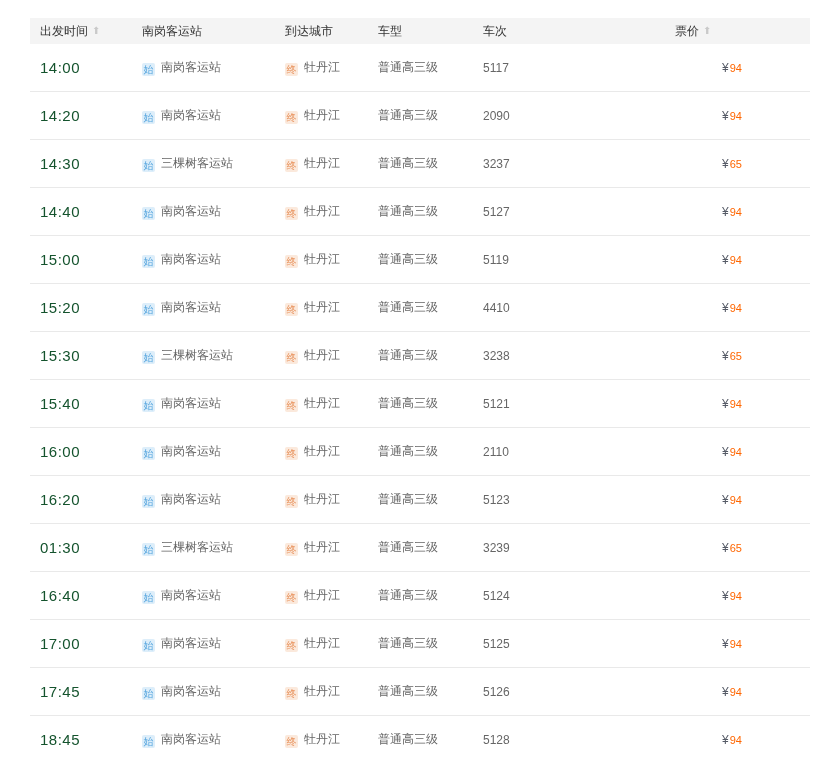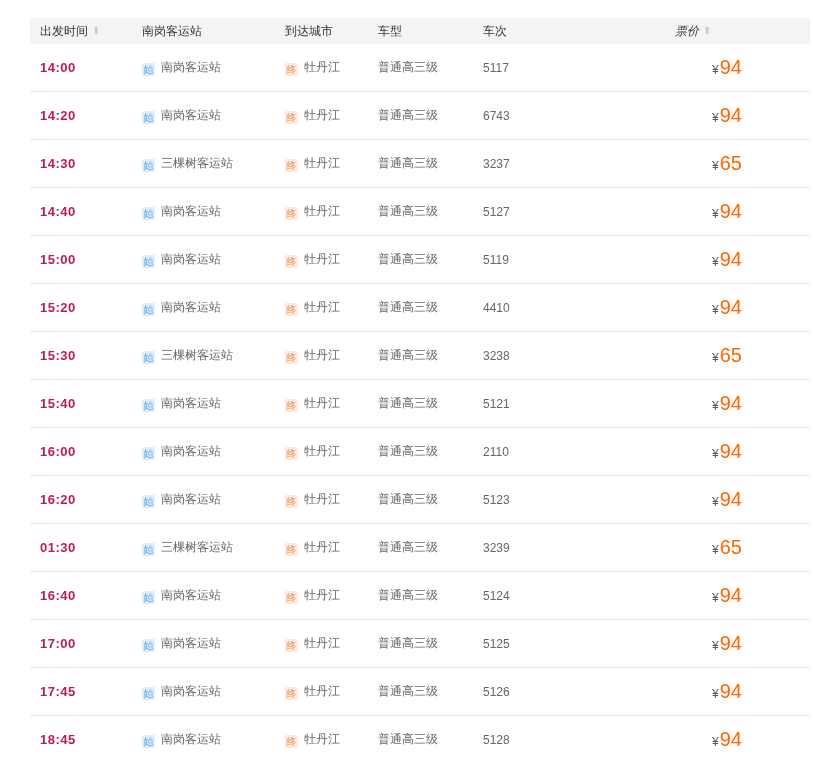--- a/index.html
+++ b/index.html
@@ -26,42 +26,42 @@
   .thead {
     background: #f4f4f4;
     height: 26px;
     font-size: 12px;
     color: #333333;
   }
   .th {
     white-space: nowrap;
   }
   .th.c-time { padding-left: 10px; }
-  .th.c-price { padding-left: 30px; font-style: italic; }
+  .th.c-price { padding-left: 30px; }
   .sort-icon {
     display: inline-block;
     margin-left: 4px;
     color: #c9c9c9;
     font-size: 10px;
     line-height: 1;
     vertical-align: 1px;
   }
   .row {
     height: 47px;
     border-bottom: 1px solid #e9e9e9;
     font-size: 12px;
     color: #666666;
     background: #ffffff;
   }
   .cell { white-space: nowrap; }
   .c-time.cell {
     padding-left: 10px;
-    font-size: 13px;
-    font-weight: bold;
-    color: #be185d;
+    font-size: 15px;
+    font-weight: normal;
+    color: #14532d;
     letter-spacing: 0.5px;
   }
   .badge {
     display: inline-block;
     width: 13px;
     height: 13px;
     line-height: 13px;
     font-size: 10px;
     text-align: center;
     border-radius: 2px;
@@ -80,21 +80,21 @@
     text-align: right;
     padding-right: 68px;
   }
   .yen {
     color: #555a66;
     font-size: 12px;
     margin-right: 1px;
   }
   .price-num {
     color: #ff6600;
-    font-size: 20px;
+    font-size: 11px;
   }
 </style>
 </head>
 <body>
 
 <div class="page">
   <div class="schedule-table">
 
     <div class="thead">
       <div class="th c-time">
@@ -135,21 +135,21 @@
 
   <div class="row">
     <div class="cell c-time">14:20</div>
     <div class="cell c-station">
       <span class="badge badge-start">始</span><span>南岗客运站</span>
     </div>
     <div class="cell c-city">
       <span class="badge badge-end">终</span><span>牡丹江</span>
     </div>
     <div class="cell c-type">普通高三级</div>
-    <div class="cell c-no">6743</div>
+    <div class="cell c-no">2090</div>
     <div class="cell c-price">
       <span class="yen">¥</span><span class="price-num">94</span>
     </div>
   </div>
 
   <div class="row">
     <div class="cell c-time">14:30</div>
     <div class="cell c-station">
       <span class="badge badge-start">始</span><span>三棵树客运站</span>
     </div>

